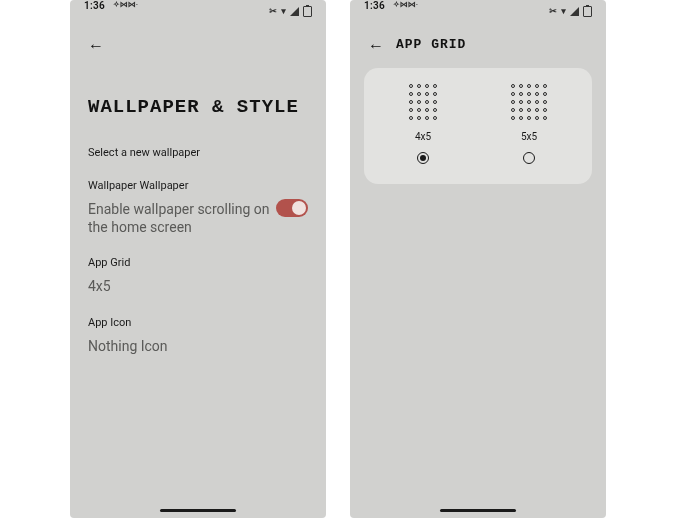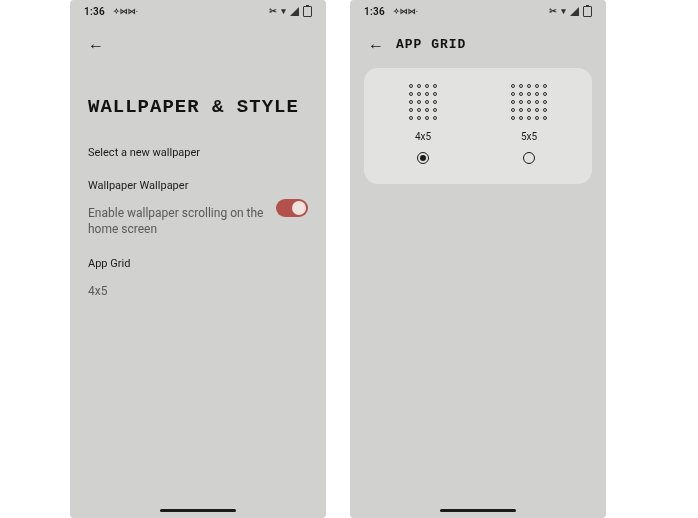--- a/index.html
+++ b/index.html
@@ -16,21 +16,20 @@
     width: 256px;
     height: 518px;
     background: #d1d1cf;
     border-radius: 4px;
     position: relative;
     overflow: hidden;
     color: #121212;
   }
   .status-bar {
     display: flex;
-    align-items: center;
     height: 22px;
     padding: 0 14px;
     font-size: 10px;
     font-weight: 600;
     letter-spacing: .3px;
   }
   .status-bar .time { margin-right: 8px; }
   .status-bar .left-icons { display: flex; gap: 3px; font-size: 8px; letter-spacing: -1px; opacity: .85; }
   .status-bar .spacer { flex: 1; }
   .status-bar .right-icons { display: flex; gap: 4px; align-items: center; opacity: .85; }
@@ -56,21 +55,21 @@
     padding: 36px 18px 18px;
   }
   .setting-row {
     padding: 10px 18px;
     display: flex;
     align-items: center;
     justify-content: flex-end;
   }
   .setting-main { flex: 1; }
   .setting-title { font-size: 11px; color: #1a1a1a; }
-  .setting-sub { font-size: 12px; color: #5a5a58; margin-top: 14px; line-height: 1.3; }
+  .setting-sub { font-size: 14px; color: #5a5a58; margin-top: 8px; line-height: 1.3; }
   .toggle {
     width: 32px; height: 18px; border-radius: 9px;
     background: #b2524c; position: relative; flex-shrink: 0;
   }
   .toggle::after {
     content: ""; position: absolute; right: 2px; top: 2px;
     width: 14px; height: 14px; border-radius: 50%; background: #f0e2df;
   }
   .gesture-bar {
     position: absolute; bottom: 6px; left: 50%; transform: translateX(-50%);
@@ -160,20 +159,26 @@
     <div class="toggle"></div>
   </div>
 
   <div class="setting-row">
     <div class="setting-main">
       <div class="setting-title">App Grid</div>
       <div class="setting-sub">4x5</div>
     </div>
   </div>
 
+  <div class="setting-row">
+    <div class="setting-main">
+      <div class="setting-title">App Icon</div>
+      <div class="setting-sub">Nothing Icon</div>
+    </div>
+  </div>
 
   <div class="gesture-bar"></div>
 </div>
 
 <div class="phone">
   <div class="status-bar">
     <span class="time">1:36</span>
     <span class="left-icons">✧ ⋈ ⋈ ·</span>
     <span class="spacer"></span>
     <span class="right-icons">

